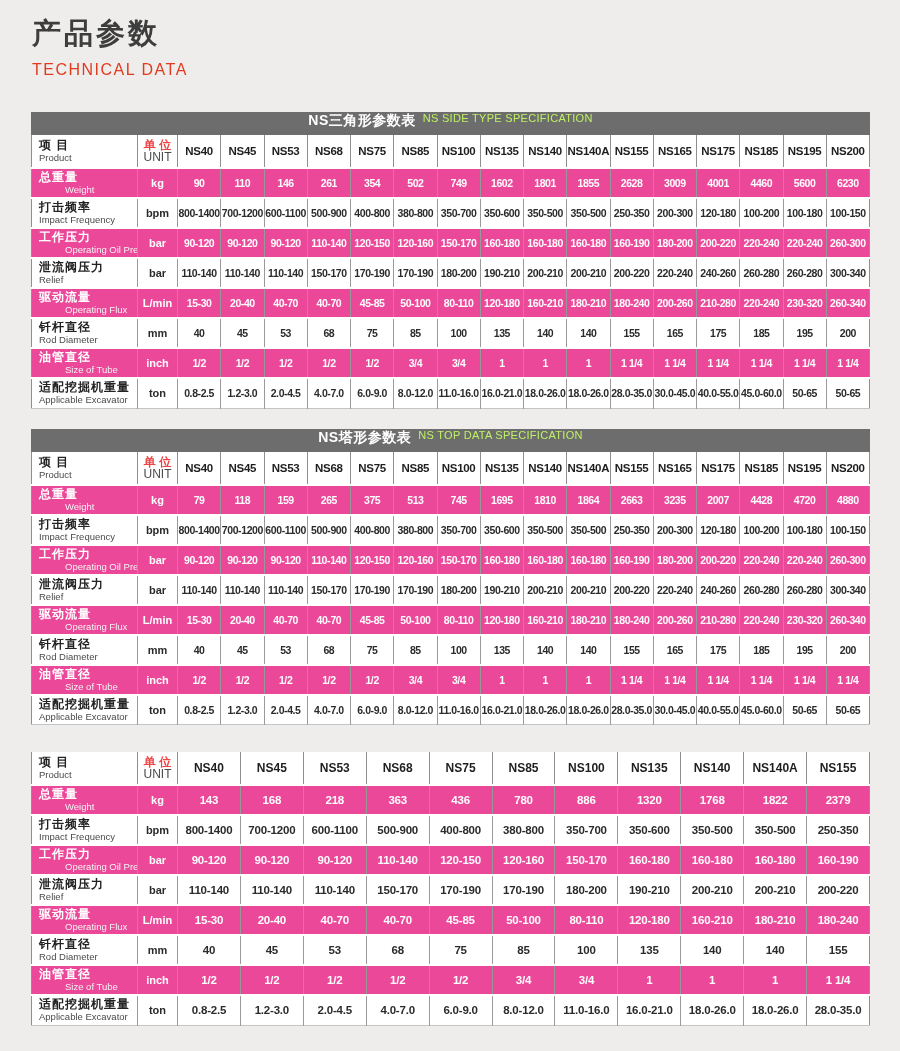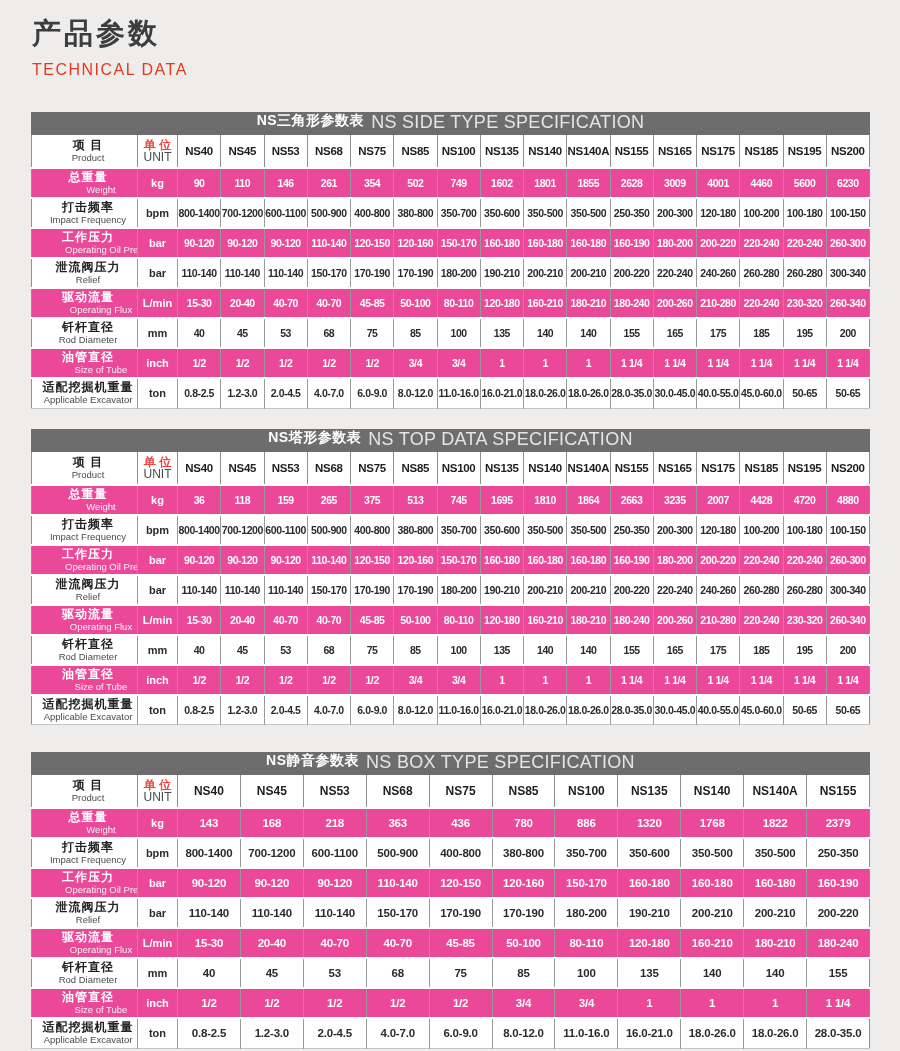--- a/index.html
+++ b/index.html
@@ -10,36 +10,36 @@
   .title-zh { font-size:29px; font-weight:600; color:#3d3d3d; letter-spacing:3px; }
   .title-en { font-size:16px; color:#e23a1e; letter-spacing:1.5px; margin-top:7px; font-weight:500; }
 
   .tables-host { padding:0 30px 10px 31px; }
   .spec { margin-top:20px; }
   .spec:first-child { margin-top:33px; }
   .spec.last { margin-top:27px; }
 
   .titlebar { height:23px; display:flex; justify-content:center; gap:7px; background:#6d6d6d; }
   .t-zh { color:#ffffff; font-size:14px; font-weight:bold; letter-spacing:0.5px; }
-  .t-en { color:#e5e5e5; font-size:18px; letter-spacing:0.3px; }
+  .t-en { color:#bef264; font-size:11px; letter-spacing:0.3px; }
 
   table { width:100%; border-collapse:collapse; table-layout:fixed; background:#fff;
           border-left:1px solid #8f8f8f; border-right:1px solid #8f8f8f; border-bottom:1px solid #c4c4c4; }
   th, td { text-align:center; vertical-align:middle; padding:0; overflow:hidden; white-space:nowrap; }
   thead tr { height:33px; }
   tbody tr { height:30px; }
   th + th, td + td { border-left:1px solid #8f8f8f; }
 
   thead th.model { font-size:11.5px; font-weight:bold; color:#1e1e1e; letter-spacing:-0.3px; }
   .wide thead th.model { font-size:12px; letter-spacing:0; }
 
   td.val { font-size:10.5px; letter-spacing:-0.4px; color:#2b2b2b; font-weight:bold; }
   .wide td.val { font-size:11.5px; letter-spacing:-0.2px; }
 
-  .lab { text-align:center; padding-left:7px; }
+  .lab { text-align:left; padding-left:7px; }
   .lab .zh { font-size:12px; font-weight:bold; color:#222; letter-spacing:1px; line-height:13px; }
   .lab .en { font-size:9.5px; color:#4a4a4a; line-height:11px; font-weight:normal; }
   .ucell .zh { font-size:12px; font-weight:bold; color:#ef4444; line-height:13px; }
   .ucell .en { font-size:12px; color:#4a4a4a; line-height:11px; font-weight:normal; }
   td.u { font-size:11px; font-weight:bold; color:#2b2b2b; }
 
   tr.r-gray { background:#ec4899; }
   tr.r-gray td { border-top:2px solid #ffffff; border-bottom:2px solid #ffffff; }
   tr.r-gray td + td { border-left:1px solid #989898; }
   tr.r-gray td.val, tr.r-gray td.u { color:#fdfdfd; }
@@ -352,21 +352,21 @@
             <th class="model">NS200</th>
           </tr>
         </thead>
         <tbody>
           <tr class="r-gray">
             <td class="lab">
               <div class="zh">总重量</div>
               <div class="en">Weight</div>
             </td>
             <td class="u">kg</td>
-            <td class="val">36</td>
+            <td class="val">79</td>
             <td class="val">118</td>
             <td class="val">159</td>
             <td class="val">265</td>
             <td class="val">375</td>
             <td class="val">513</td>
             <td class="val">745</td>
             <td class="val">1695</td>
             <td class="val">1810</td>
             <td class="val">1864</td>
             <td class="val">2663</td>
@@ -534,24 +534,20 @@
             <td class="val">30.0-45.0</td>
             <td class="val">40.0-55.0</td>
             <td class="val">45.0-60.0</td>
             <td class="val">50-65</td>
             <td class="val">50-65</td>
           </tr>
         </tbody>
       </table>
     </section>
     <section class="spec wide last">
-      <div class="titlebar">
-        <span class="t-zh">NS静音参数表</span>
-        <span class="t-en">NS BOX TYPE SPECIFICATION</span>
-      </div>
       <table>
         <colgroup>
           <col style="width: 106px;">
           <col style="width: 40px;">
           <col>
           <col>
           <col>
           <col>
           <col>
           <col>

